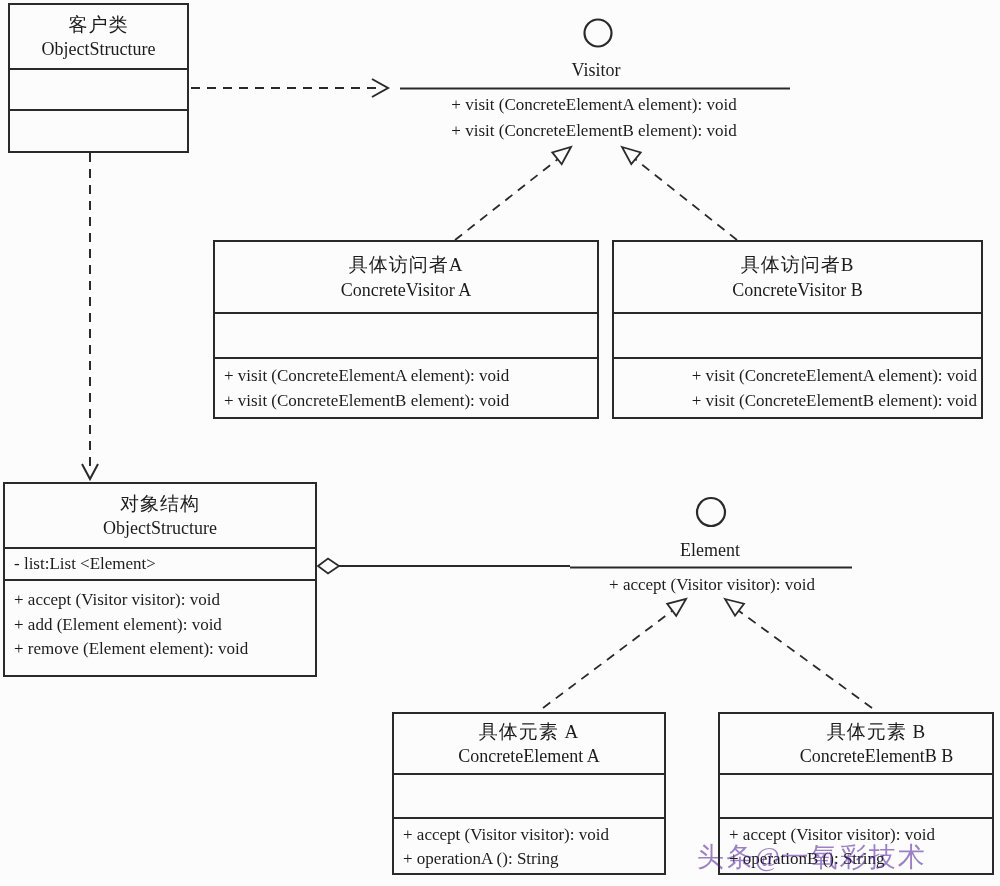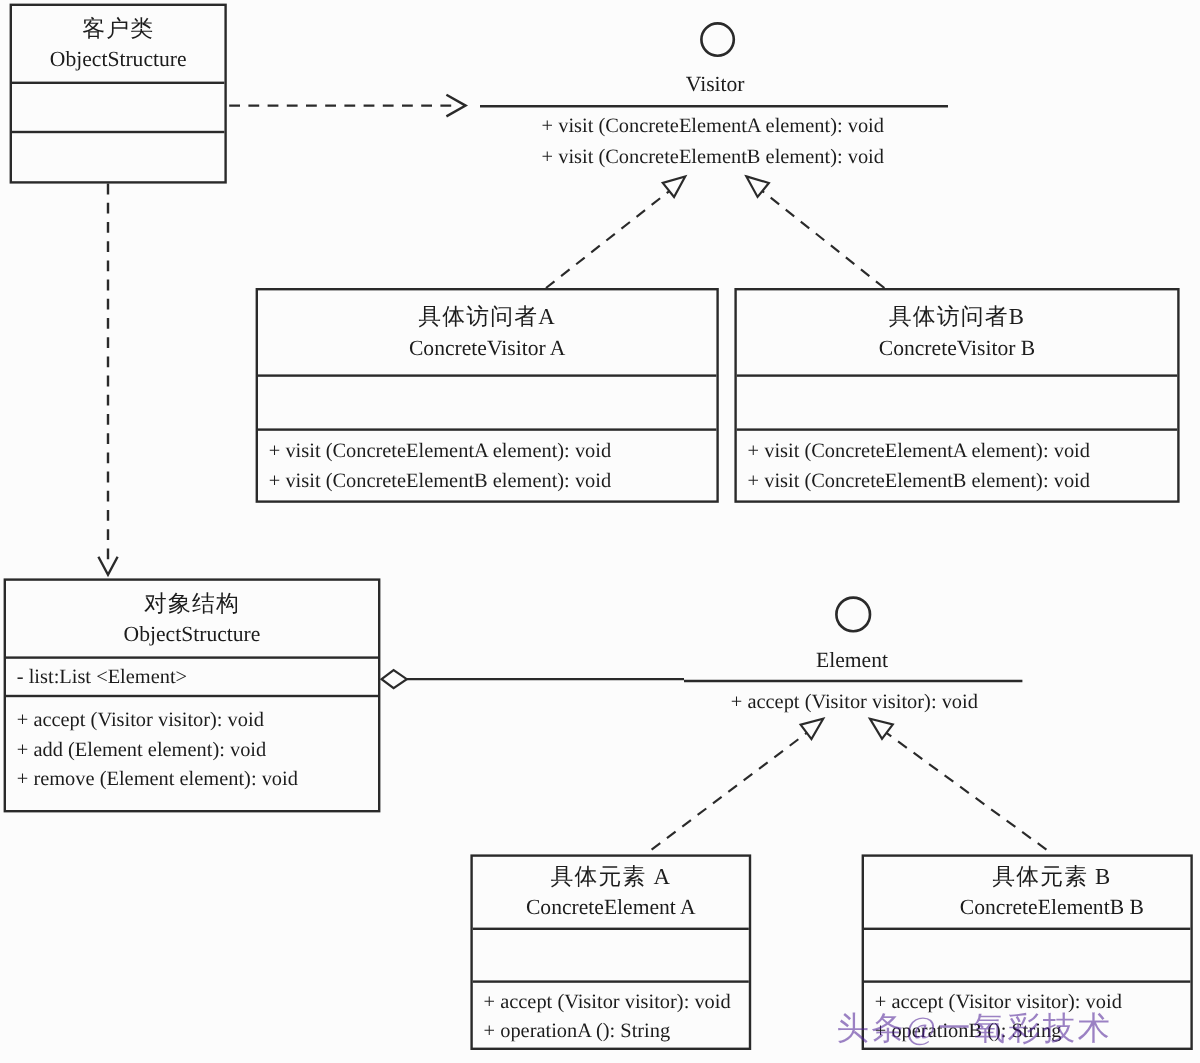--- a/index.html
+++ b/index.html
@@ -98,21 +98,21 @@
       <div class="title-zh">具体访问者A</div>
       <div class="title-en">ConcreteVisitor A</div>
     </div>
     <div class="compartment" style="height:45px;"></div>
     <div class="compartment members" style="height:60px;">
       <div>+ visit (ConcreteElementA element): void</div>
       <div>+ visit (ConcreteElementB element): void</div>
     </div>
   </div>
 
-  <div class="uml-box" style="left:612px;top:240px;width:371px;height:179px;">
+  <div class="uml-box" style="left:612px;top:240px;width:371px;height:179px;text-align:right;">
     <div class="compartment title-comp" style="height:70px;">
       <div class="title-zh">具体访问者B</div>
       <div class="title-en">ConcreteVisitor B</div>
     </div>
     <div class="compartment" style="height:45px;"></div>
     <div class="compartment members" style="height:60px;">
       <div>+ visit (ConcreteElementA element): void</div>
       <div>+ visit (ConcreteElementB element): void</div>
     </div>
   </div>
@@ -130,21 +130,21 @@
       <div>+ add (Element element): void</div>
       <div>+ remove (Element element): void</div>
     </div>
   </div>
 
   <div class="iface-name" style="left:710px;top:540px;">Element</div>
   <div class="iface-methods" style="left:712px;top:572px;">
     <div>+ accept (Visitor visitor): void</div>
   </div>
 
-  <div class="uml-box" style="left:392px;top:712px;width:234px;height:163px;">
+  <div class="uml-box" style="left:392px;top:712px;width:274px;height:163px;">
     <div class="compartment title-comp" style="height:59px;">
       <div class="title-zh">具体元素 A</div>
       <div class="title-en">ConcreteElement A</div>
     </div>
     <div class="compartment" style="height:44px;"></div>
     <div class="compartment members" style="height:56px;line-height:24px;">
       <div>+ accept (Visitor visitor): void</div>
       <div>+ operationA (): String</div>
     </div>
   </div>

